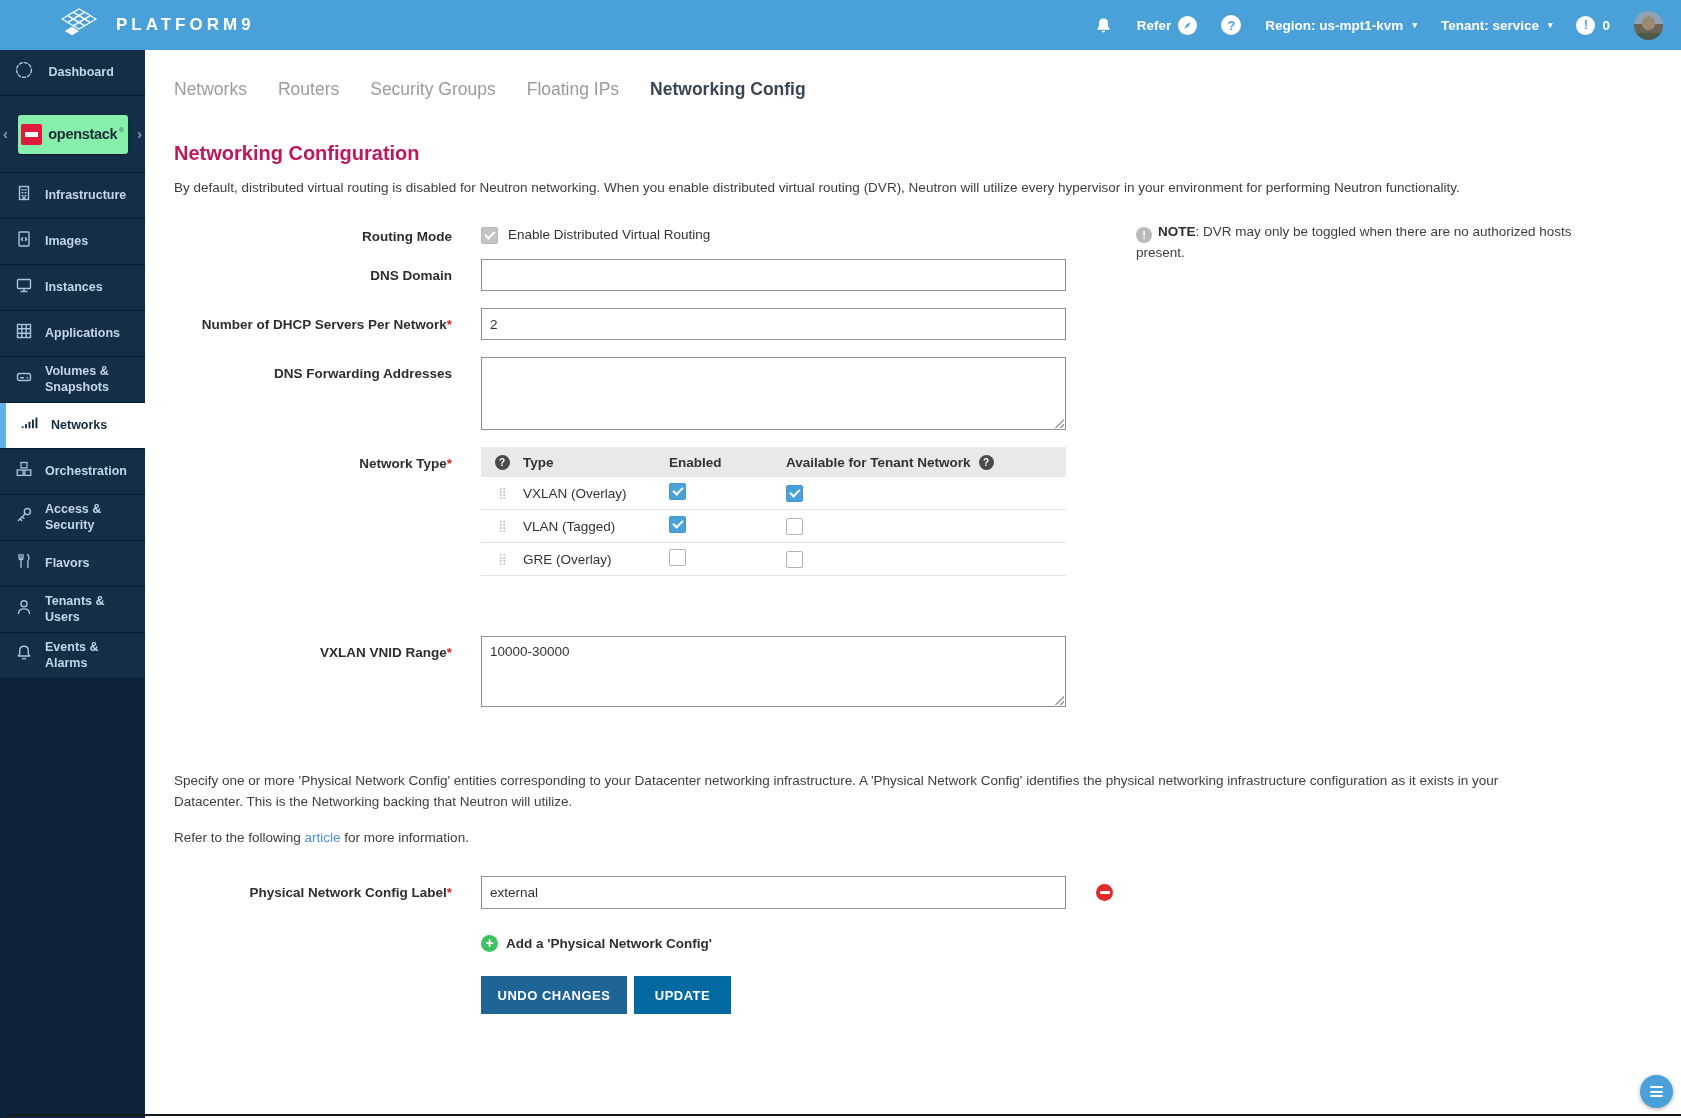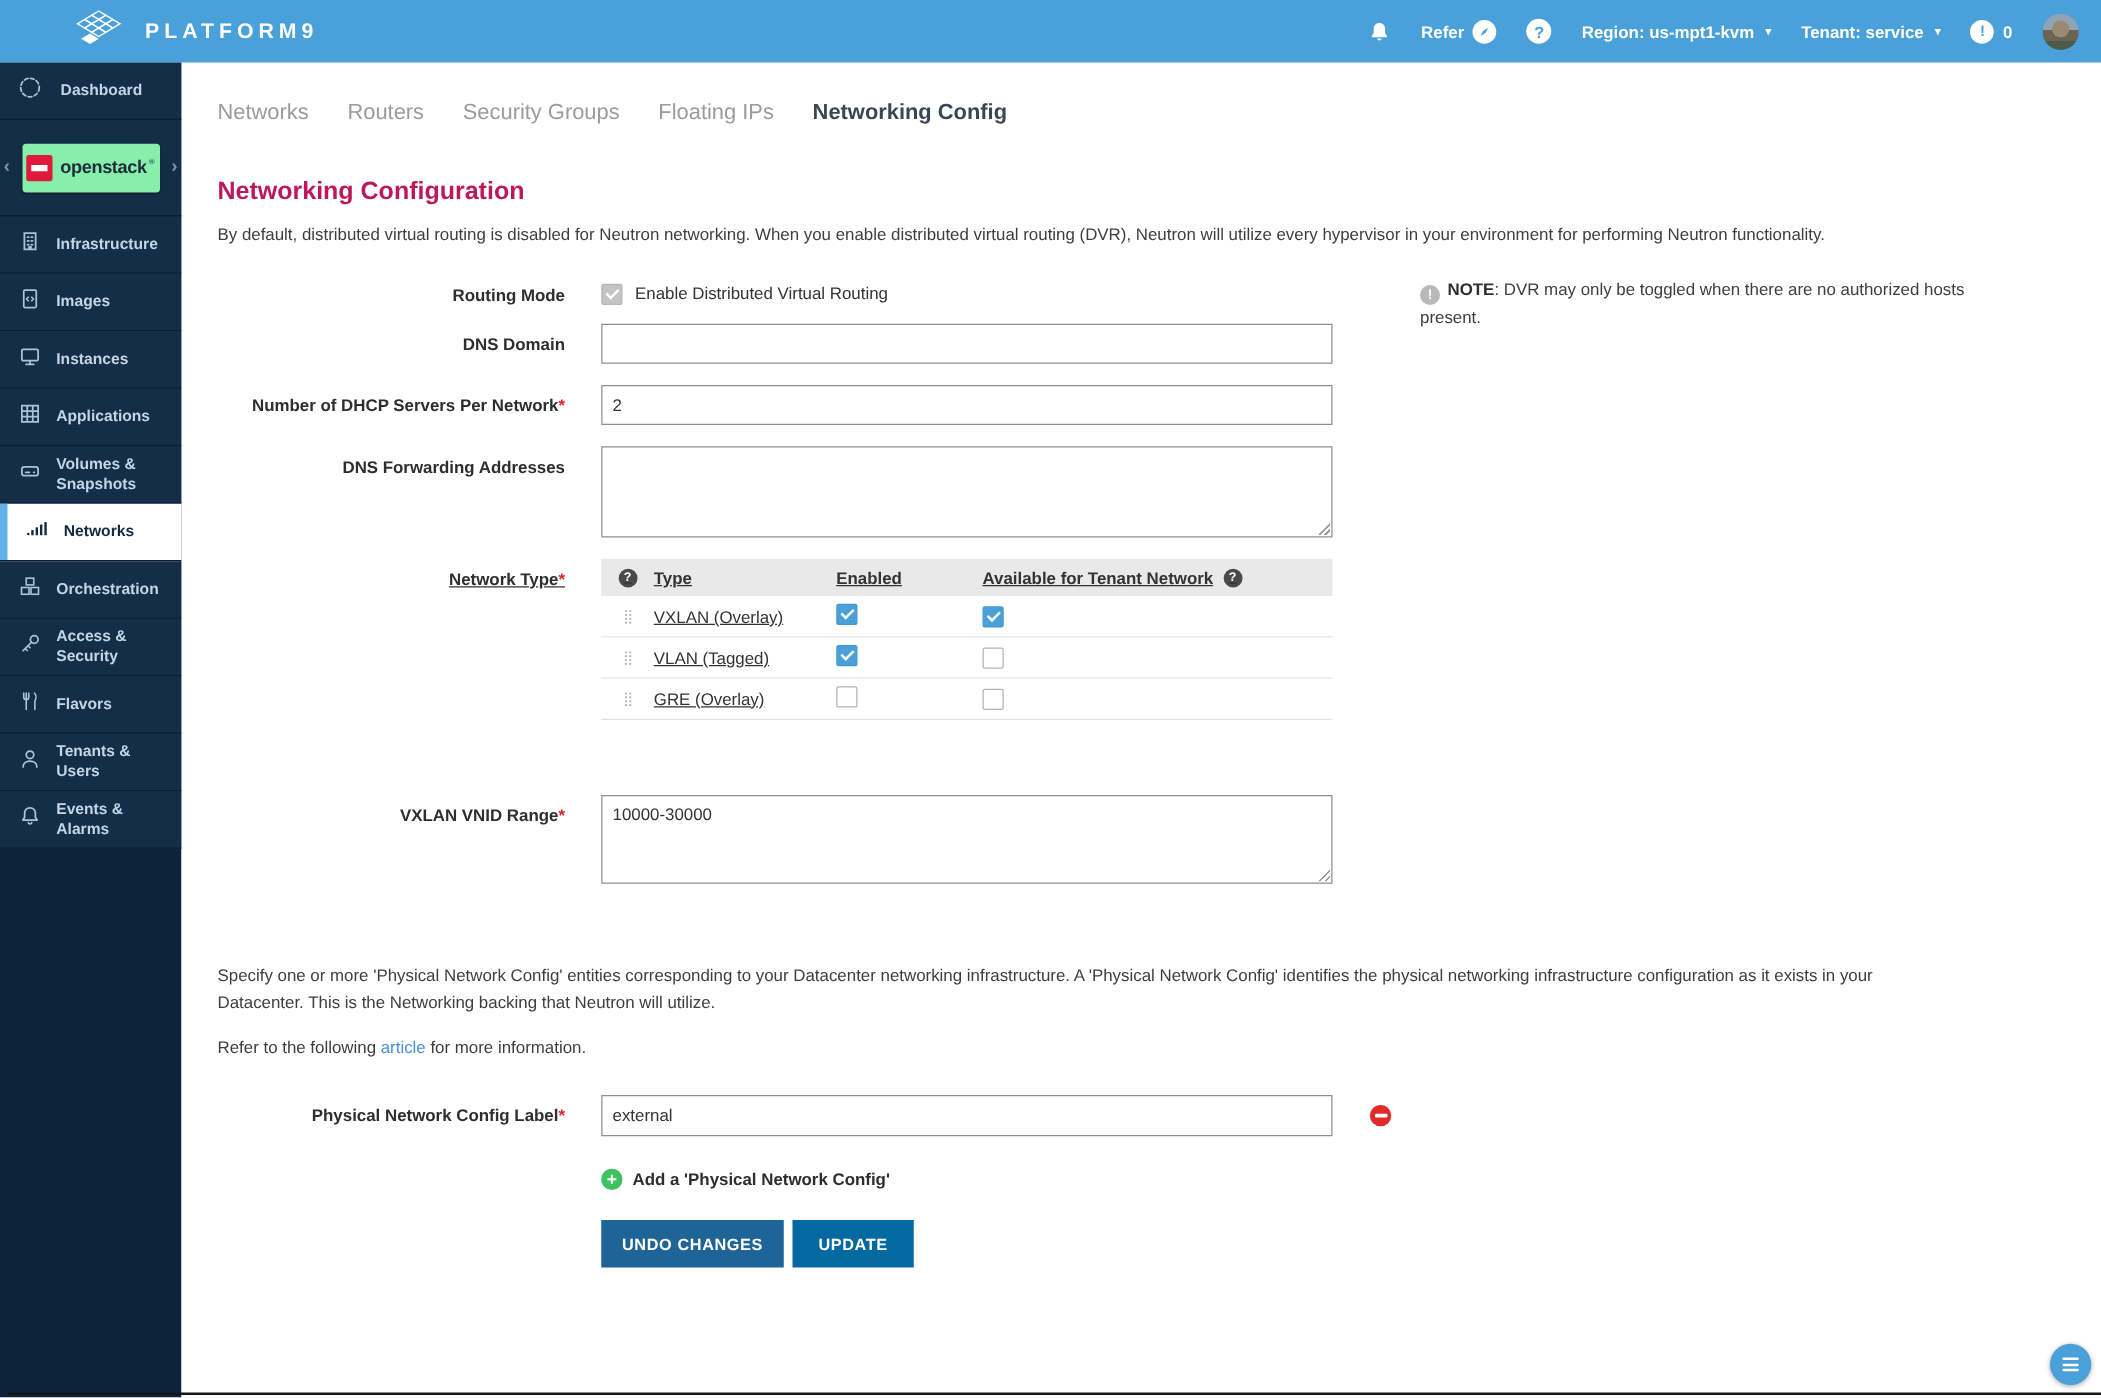--- a/index.html
+++ b/index.html
@@ -114,21 +114,21 @@
   .td-h { width:42px; display:flex; justify-content:center; align-items:center; }
   .td-type { width:146px; }
   .td-en { width:117px; }
   .td-av { flex:1; display:flex; align-items:center; gap:8px; }
   .help-ic {
     width:15px; height:15px; border-radius:50%; background:#4a4a4a; color:#fff; font-size:10px; font-weight:bold;
     display:inline-flex; align-items:center; justify-content:center; cursor:pointer; flex:0 0 auto;
   }
   .drag { cursor:grab; display:flex; }
 
-  .row-network { margin-bottom:60px;text-decoration:underline; }
+  .row-network { margin-bottom:60px; }
   .row-vxlan { margin-bottom:64px; }
 
   .phys-desc { font-size:13.5px; color:#3e3e3e; line-height:1.55; width:1345px; margin:0 0 17px; }
   .refer { font-size:13.5px; color:#3e3e3e; margin:0 0 31px; }
   .refer a { color:#4a90d9; text-decoration:none; cursor:pointer; }
 
   .row-label-field { margin-bottom:26px; }
   .rm-ic {
     position:absolute; left:calc(100% + 30px); top:8px; width:17px; height:17px; border-radius:50%;
     background:#e02b2b; cursor:pointer;

